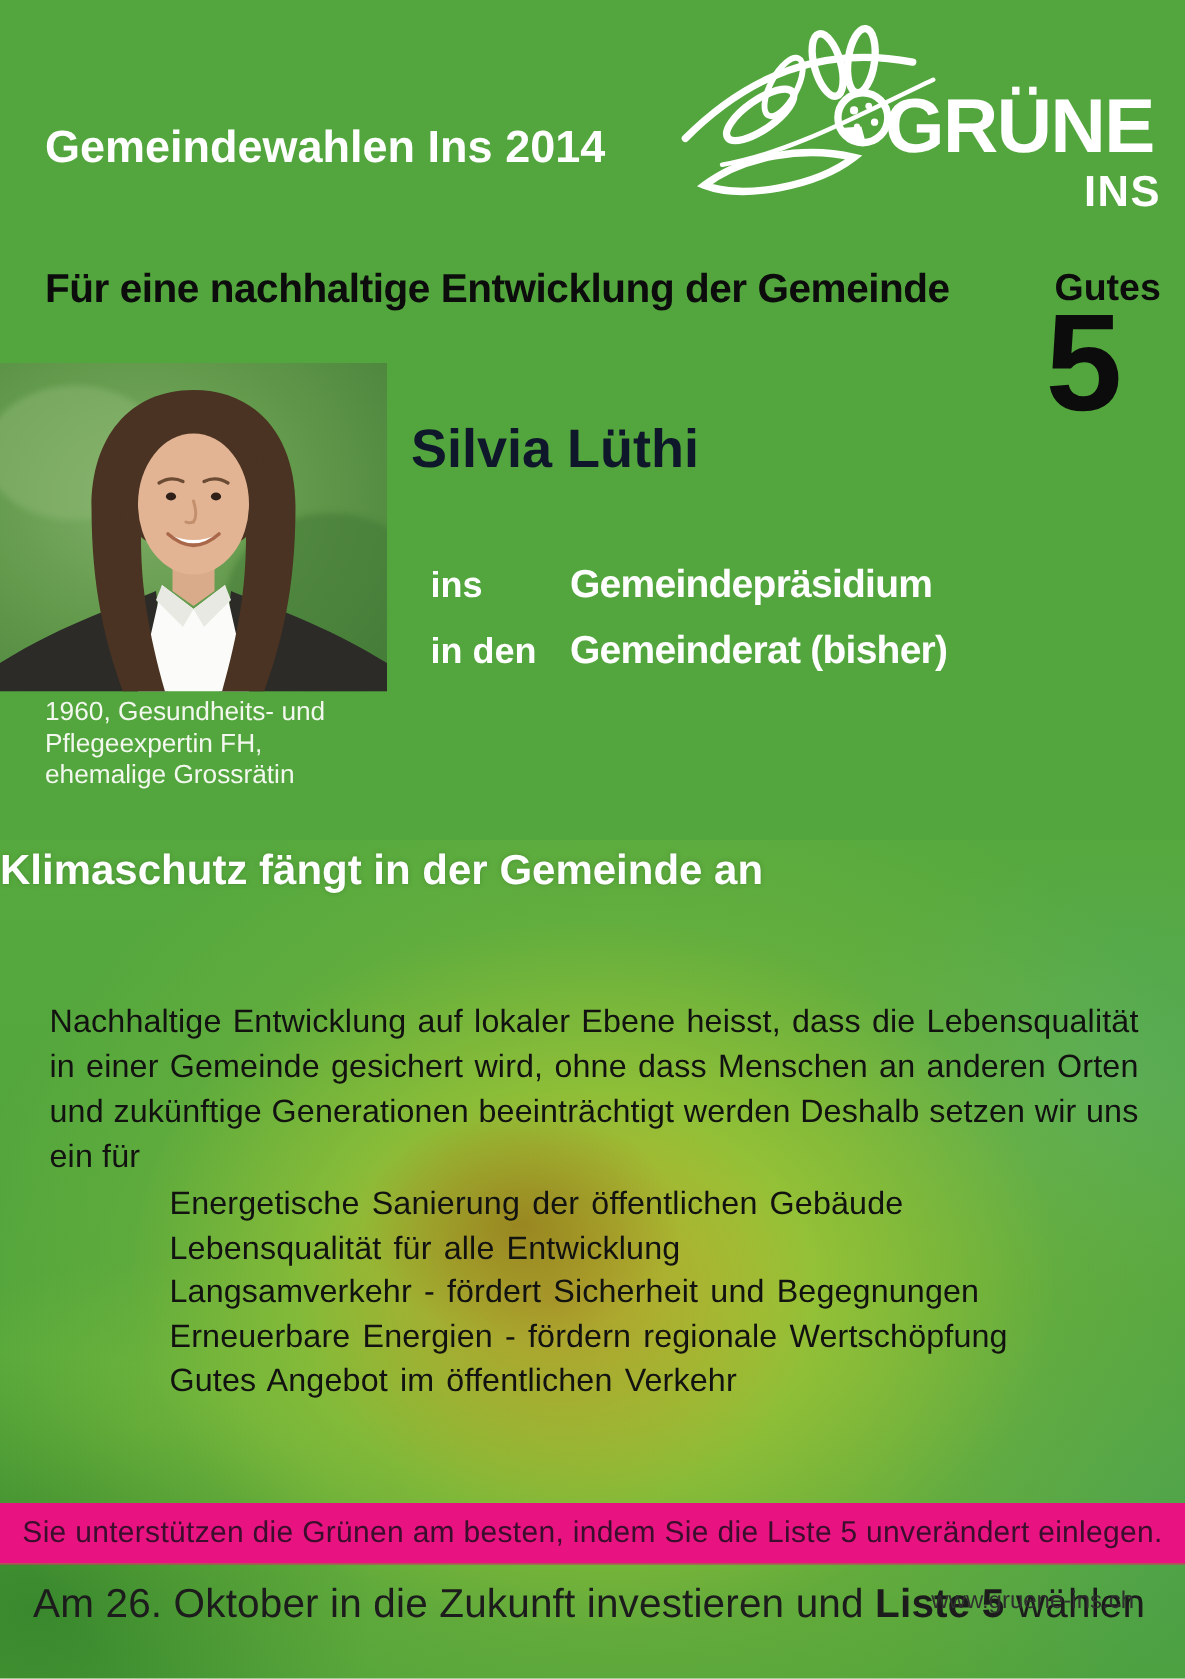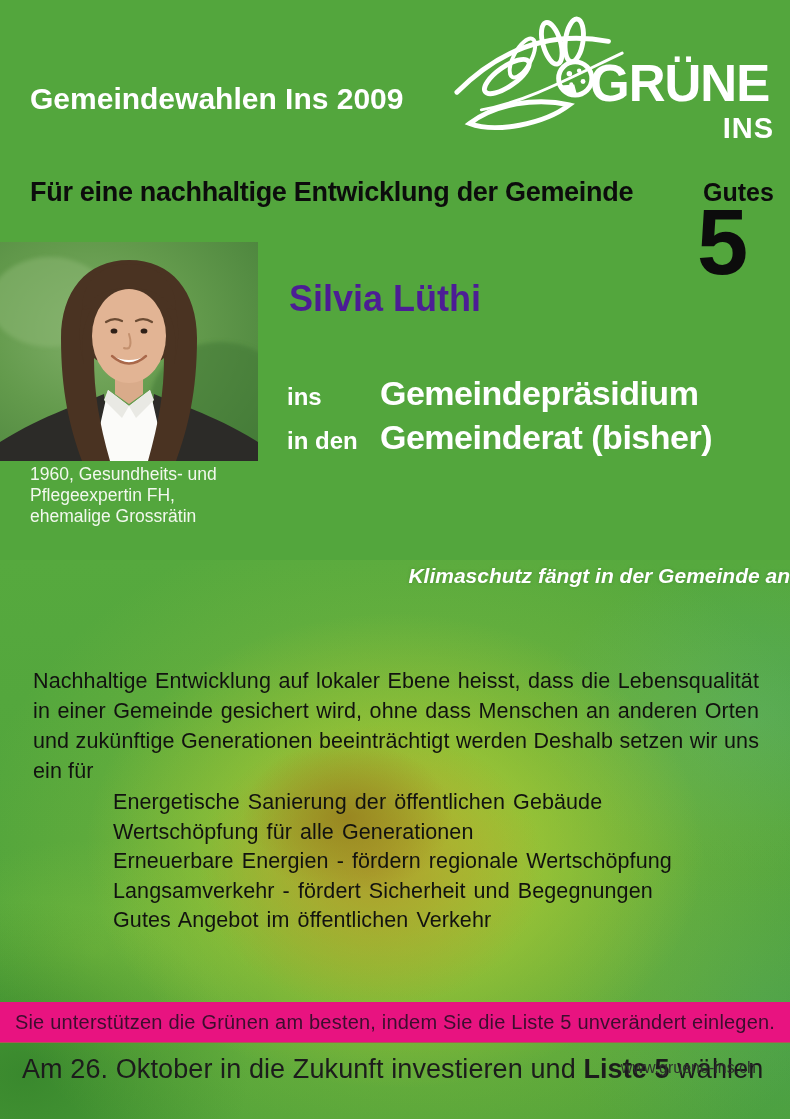--- a/index.html
+++ b/index.html
@@ -32,28 +32,28 @@
     position:absolute;left:703px;top:178px;
     font-size:25px;font-weight:bold;color:#0c0c0c;
   }
   .liste-number{
     position:absolute;left:697px;top:196px;
     font-size:92px;font-weight:900;color:#0c0c0c;line-height:1;
   }
   
   .photo{position:absolute;left:0;top:242px;width:258px;height:219px;}
   .candidate-name{
-    position:absolute;left:289px;top:278px;
-    font-size:36px;font-weight:bold;color:#4c1d95;
+    position:absolute;left:274px;top:278px;
+    font-size:36px;font-weight:bold;color:#0f172a;
   }
   .positions{position:absolute;left:287px;top:374px;}
   .position-row{display:flex;align-items:baseline;height:44px;}
   .position-prefix{width:93px;font-size:24px;font-weight:bold;color:#ffffff;}
   .position-office{
-    font-size:34px;font-weight:bold;color:#ffffff;
+    font-size:26px;font-weight:bold;color:#ffffff;
     letter-spacing:-0.5px;white-space:nowrap;
   }
   .bio{
     position:absolute;left:30px;top:464px;
     font-size:17.5px;color:#f2f8ee;line-height:21px;
   }
   
   .sunflower-section{
     position:absolute;left:0;top:560px;width:790px;height:559px;
     background:
@@ -61,24 +61,23 @@
       radial-gradient(ellipse 230px 190px at 47% 55%, rgba(172,150,44,0.85), rgba(172,150,44,0) 75%),
       radial-gradient(ellipse 430px 330px at 50% 52%, rgba(198,212,45,0.75), rgba(198,212,45,0) 72%),
       radial-gradient(ellipse 580px 470px at 53% 56%, rgba(163,202,62,0.55), rgba(163,202,62,0) 78%),
       radial-gradient(ellipse 300px 220px at 95% 28%, rgba(88,175,118,0.45), rgba(88,175,118,0) 70%),
       radial-gradient(ellipse 280px 240px at 97% 80%, rgba(70,160,95,0.45), rgba(70,160,95,0) 75%),
       radial-gradient(ellipse 300px 230px at 3% 92%, rgba(52,130,42,0.8), rgba(52,130,42,0) 75%),
       radial-gradient(ellipse 260px 160px at 12% 70%, rgba(120,190,60,0.5), rgba(120,190,60,0) 70%),
       linear-gradient(180deg,#56a93e 0%,#4ea13a 100%);
   }
   .section-heading{
-    position:absolute;left:0;top:4px;width:100%;text-align:right;
-    font-size:21px;font-weight:bold;color:#ffffff;
+    position:absolute;left:0;top:4px;width:100%;text-align:left;
+    font-size:28px;font-weight:bold;color:#ffffff;
     text-shadow:0 0 3px rgba(60,120,40,0.5);
-    font-style:italic;
   }
   .intro-paragraph{
     position:absolute;left:33px;top:84px;width:726px;
     font-size:21.5px;line-height:30px;color:#121210;
     text-align:justify;letter-spacing:0.1px;
   }
   .points-list{
     position:absolute;left:97px;top:212px;margin:16px;padding:0;
     list-style:none;
     font-size:21.5px;line-height:29.5px;color:#121210;
@@ -107,21 +106,21 @@
   .footer-url{
     position:absolute;right:34px;top:5px;
     font-size:16px;color:#2e2e2e;
   }
 </style>
 </head>
 <body>
 
 <div class="flyer">
 
-  <div class="main-title">Gemeindewahlen Ins 2009</div>
+  <div class="main-title">Gemeindewahlen Ins 2014</div>
 
   <div class="logo">
     <svg class="logo-sketch" viewBox="0 0 178 135" aria-hidden="true">
       <g fill="none" stroke="#ffffff" stroke-linecap="round">
         <path d="M3,80 C45,38 95,16 158,28" stroke-width="5"></path>
         <path d="M28,98 C75,90 125,62 172,40" stroke-width="3"></path>
         <path d="M16,112 C42,92 84,85 118,93 C92,113 42,122 16,112 Z" stroke-width="5"></path>
         <ellipse cx="54" cy="64" rx="27" ry="10" transform="rotate(-35 54 64)" stroke-width="5"></ellipse>
         <ellipse cx="70" cy="45" rx="22" ry="9" transform="rotate(-62 70 45)" stroke-width="4"></ellipse>
         <ellipse cx="100" cy="30" rx="9" ry="22" transform="rotate(-16 100 30)" stroke-width="5"></ellipse>
@@ -204,23 +203,23 @@
     <div>ehemalige Grossrätin</div>
   </div>
 
   <div class="sunflower-section">
     <div class="section-heading">Klimaschutz fängt in der Gemeinde an</div>
 
     <p class="intro-paragraph">Nachhaltige Entwicklung auf lokaler Ebene heisst, dass die Lebensqualität in einer Gemeinde gesichert wird, ohne dass Menschen an anderen Orten und zukünftige Generationen beeinträchtigt werden Deshalb setzen wir uns ein für</p>
 
     <ul class="points-list">
       <li>Energetische Sanierung der öffentlichen Gebäude</li>
-      <li>Wertschöpfung für alle Generationen</li>
+      <li>Lebensqualität für alle Entwicklung</li>
+      <li>Langsamverkehr - fördert Sicherheit und Begegnungen</li>
       <li>Erneuerbare Energien - fördern regionale Wertschöpfung</li>
-      <li>Langsamverkehr - fördert Sicherheit und Begegnungen</li>
       <li>Gutes Angebot im öffentlichen Verkehr</li>
     </ul>
 
 
     <div class="pink-banner">
       <span>Sie unterstützen die Grünen am besten, indem Sie die Liste 5 unverändert einlegen.</span>
     </div>
 
     <div class="footer-row">
       <div class="footer-cta">

